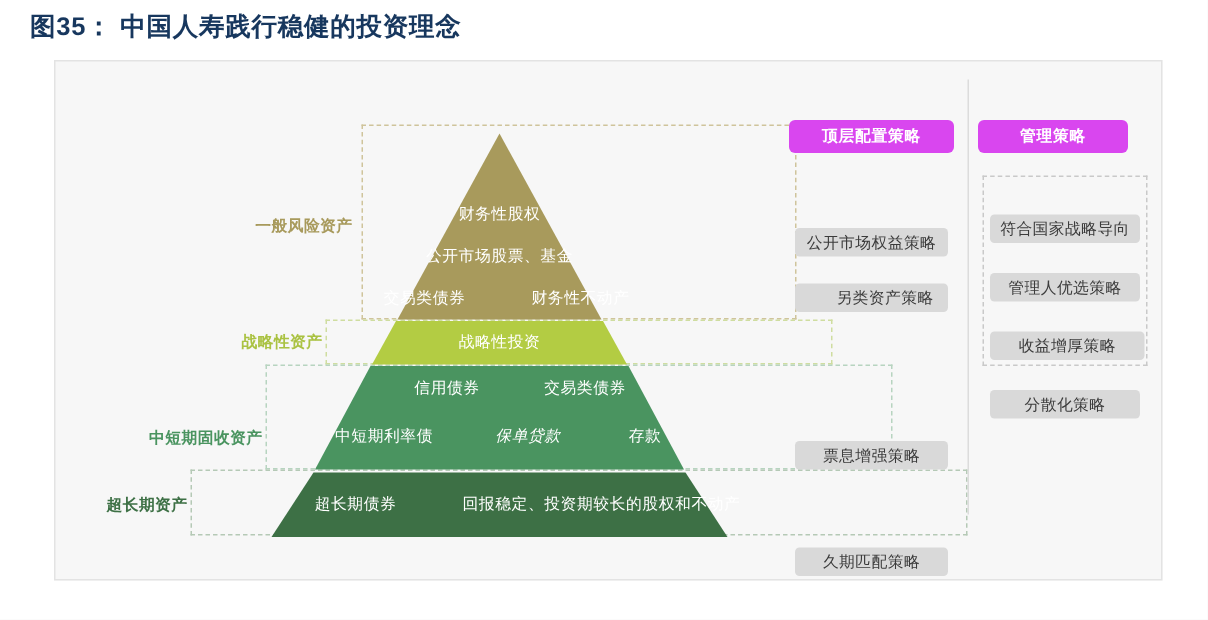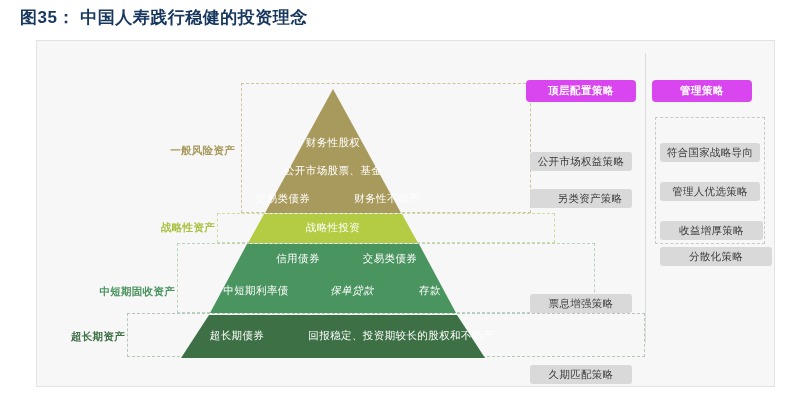--- a/index.html
+++ b/index.html
@@ -147,16 +147,16 @@
     <div class="chip" style="left:493px;top:111px;width:102px;height:19px;">公开市场权益策略</div>
     <div class="chip" style="left:493px;top:148px;width:102px;height:19px;padding-left:18px;">另类资产策略</div>
     <div class="chip" style="left:493px;top:253px;width:102px;height:19px;">票息增强策略</div>
     <div class="chip" style="left:493px;top:324px;width:102px;height:19px;">久期匹配策略</div>
 
     <div class="colhead" style="left:615px;top:15px;width:100px;height:22px;">管理策略</div>
     <div class="dashbox" style="left:618px;top:76px;width:110px;height:127px;"></div>
     <div class="chip" style="left:623px;top:102px;width:100px;height:19px;">符合国家战略导向</div>
     <div class="chip" style="left:623px;top:141px;width:100px;height:19px;">管理人优选策略</div>
     <div class="chip" style="left:623px;top:180px;width:103px;height:19px;">收益增厚策略</div>
-    <div class="chip" style="left:623px;top:206px;width:112px;height:19px;">分散化策略</div>
+    <div class="chip" style="left:623px;top:219px;width:100px;height:19px;">分散化策略</div>
 
   </div>
 </div>
 
 </body></html>

